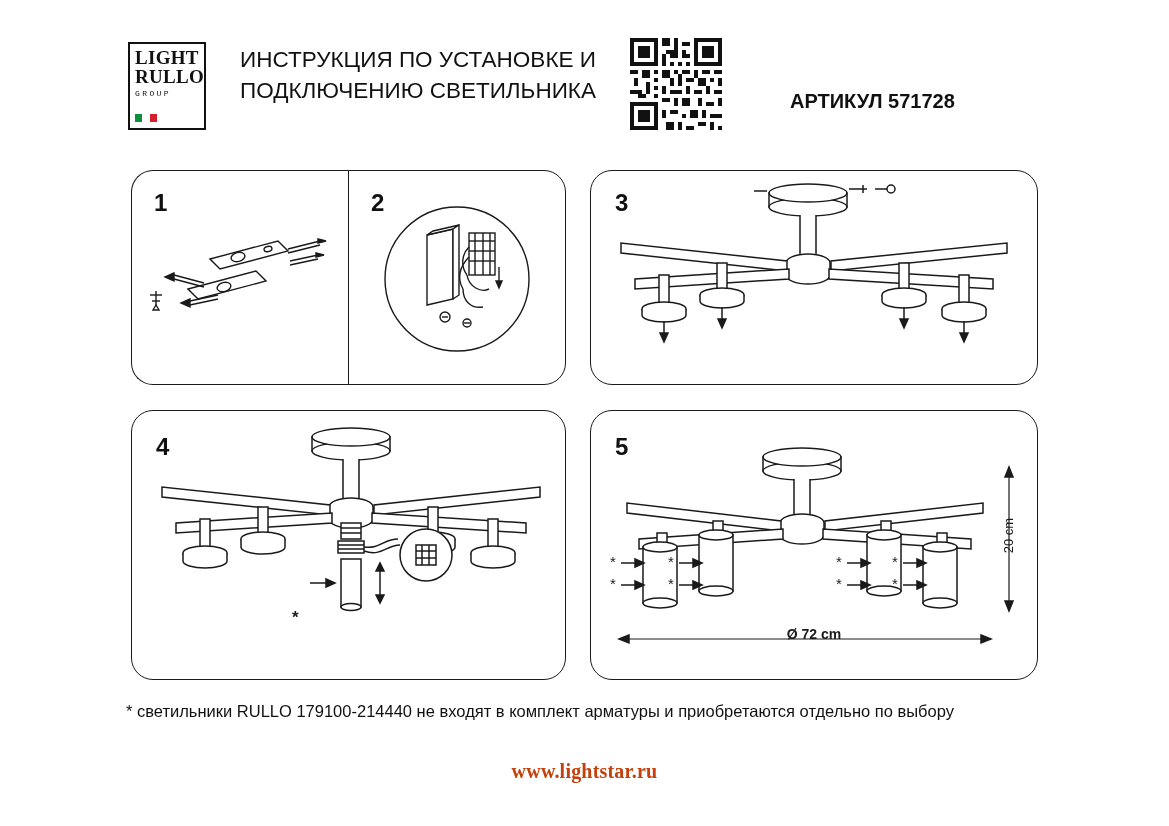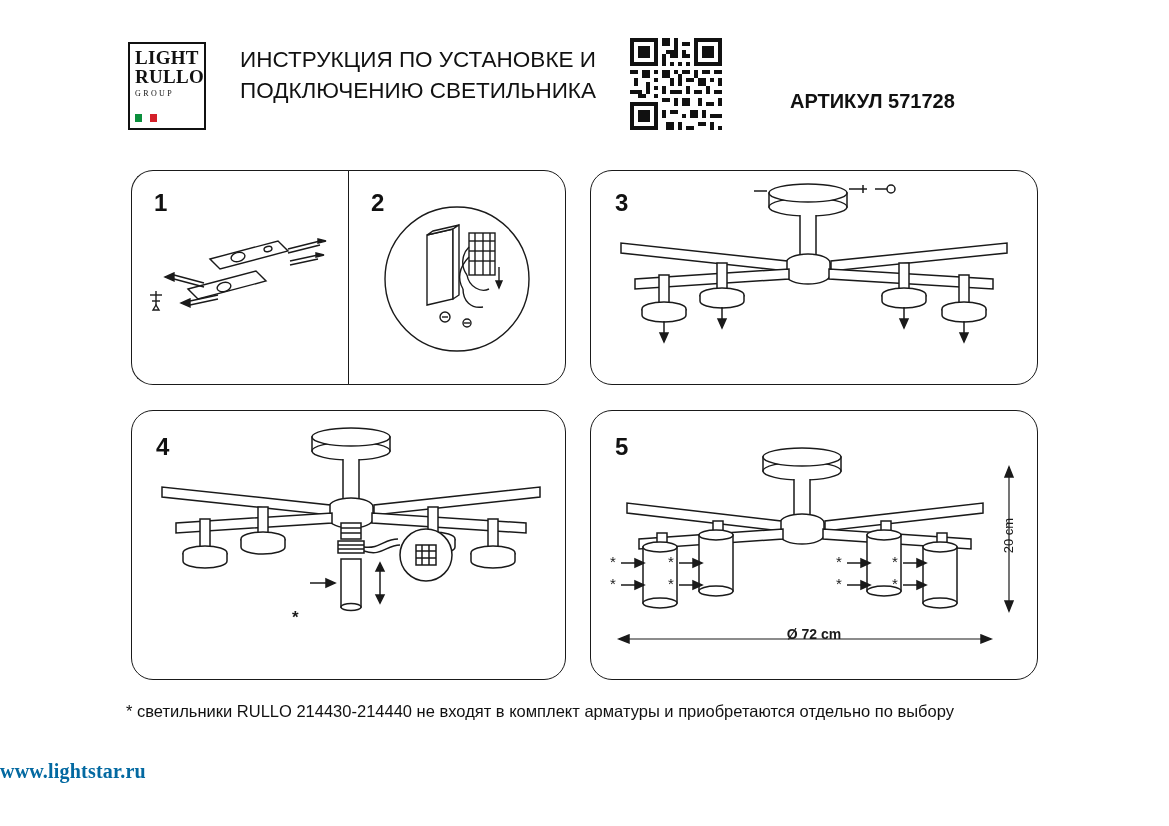--- a/index.html
+++ b/index.html
@@ -33,21 +33,21 @@
   }
   .logo-line {
     font-family: "Liberation Serif", serif;
     font-weight: bold;
     font-size: 19px;
     line-height: 19px;
     letter-spacing: 0.3px;
     color: #111;
   }
   .logo-group {
-    font-family: Liberation Serif, serif;
+    font-family: Liberation Mono, monospace;
     font-size: 8px;
     letter-spacing: 2.4px;
     color: #111;
     margin-top: 3px;
   }
   .logo-flag {
     position: absolute;
     left: 5px; bottom: 6px;
     width: 22px; height: 8px;
     display: flex;
@@ -119,25 +119,25 @@
     left: 126px; top: 700px;
     width: 930px;
     font-size: 16.5px;
     color: #111;
     line-height: 22px;
   }
   .website {
     position: absolute;
     left: 0; top: 760px;
     width: 1169px;
-    text-align: left;
+    text-align: center;
     font-family: "Liberation Serif", serif;
     font-size: 20px;
     font-weight: bold;
-    color: #0369a1;
+    color: #c2410c;
     letter-spacing: 0.2px;
   }
 
   svg { display: block; }
   .ln { stroke: #1a1a1a; fill: none; }
 </style>
 </head>
 <body>
 
 <div class="header">
@@ -498,14 +498,14 @@
   <div style="position:absolute; left:19px; top:142px; font-size:15px;">*</div>
   <div style="position:absolute; left:19px; top:164px; font-size:15px;">*</div>
   <div style="position:absolute; left:77px; top:142px; font-size:15px;">*</div>
   <div style="position:absolute; left:77px; top:164px; font-size:15px;">*</div>
   <div style="position:absolute; left:245px; top:142px; font-size:15px;">*</div>
   <div style="position:absolute; left:245px; top:164px; font-size:15px;">*</div>
   <div style="position:absolute; left:301px; top:142px; font-size:15px;">*</div>
   <div style="position:absolute; left:301px; top:164px; font-size:15px;">*</div>
 </div>
 
-<div class="footnote">* светильники RULLO 214430-214440 не входят в комплект арматуры и приобретаются отдельно по выбору</div>
+<div class="footnote">* светильники RULLO 179100-214440 не входят в комплект арматуры и приобретаются отдельно по выбору</div>
 <div class="website">www.lightstar.ru</div>
 
 </body></html>

